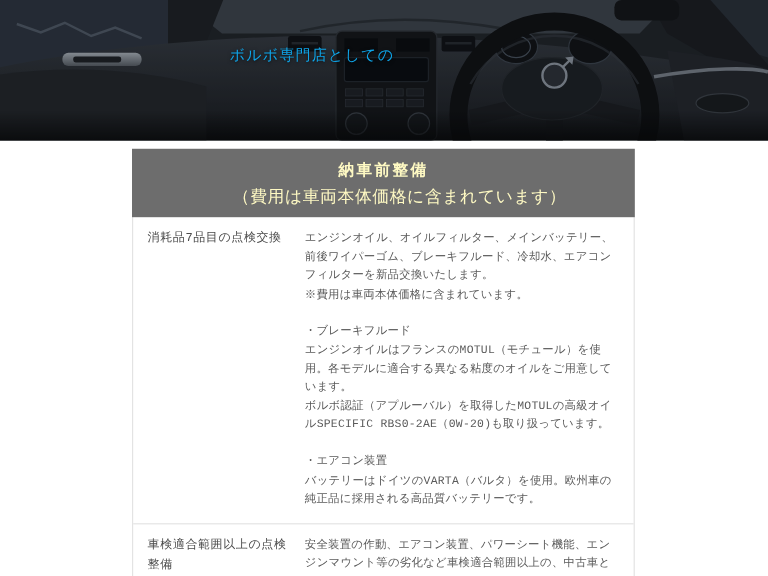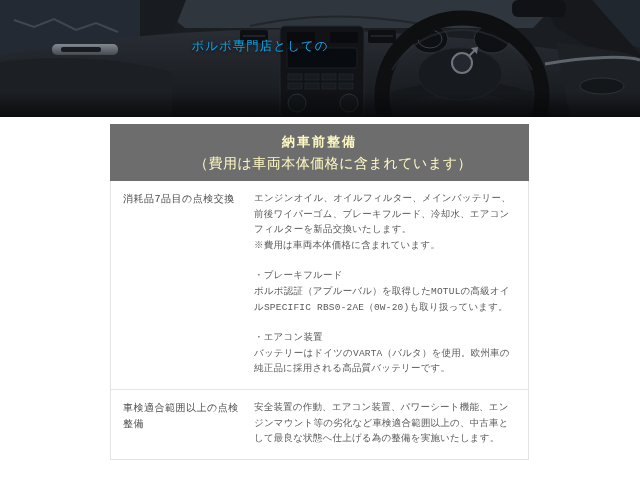--- a/index.html
+++ b/index.html
@@ -154,20 +154,21 @@
     <div class="card-title">納車前整備</div>
     <div class="card-subtitle">（費用は車両本体価格に含まれています）</div>
   </div>
 
   <div class="row">
     <div class="row-label">消耗品7品目の点検交換</div>
     <div class="row-body">
       <p>エンジンオイル、オイルフィルター、メインバッテリー、前後ワイパーゴム、ブレーキフルード、冷却水、エアコンフィルターを新品交換いたします。</p>
       <p>※費用は車両本体価格に含まれています。</p>
       <p class="gap">・ブレーキフルード</p>
+      <p>エンジンオイルはフランスのMOTUL（モチュール）を使用。各モデルに適合する異なる粘度のオイルをご用意しています。</p>
       <p>ボルボ認証（アプルーバル）を取得したMOTULの高級オイルSPECIFIC RBS0-2AE（0W-20)も取り扱っています。</p>
       <p class="gap">・エアコン装置</p>
       <p>バッテリーはドイツのVARTA（バルタ）を使用。欧州車の純正品に採用される高品質バッテリーです。</p>
     </div>
   </div>
 
   <div class="row">
     <div class="row-label">車検適合範囲以上の点検整備</div>
     <div class="row-body">
       <p>安全装置の作動、エアコン装置、パワーシート機能、エンジンマウント等の劣化など車検適合範囲以上の、中古車として最良な状態へ仕上げる為の整備を実施いたします。</p>

